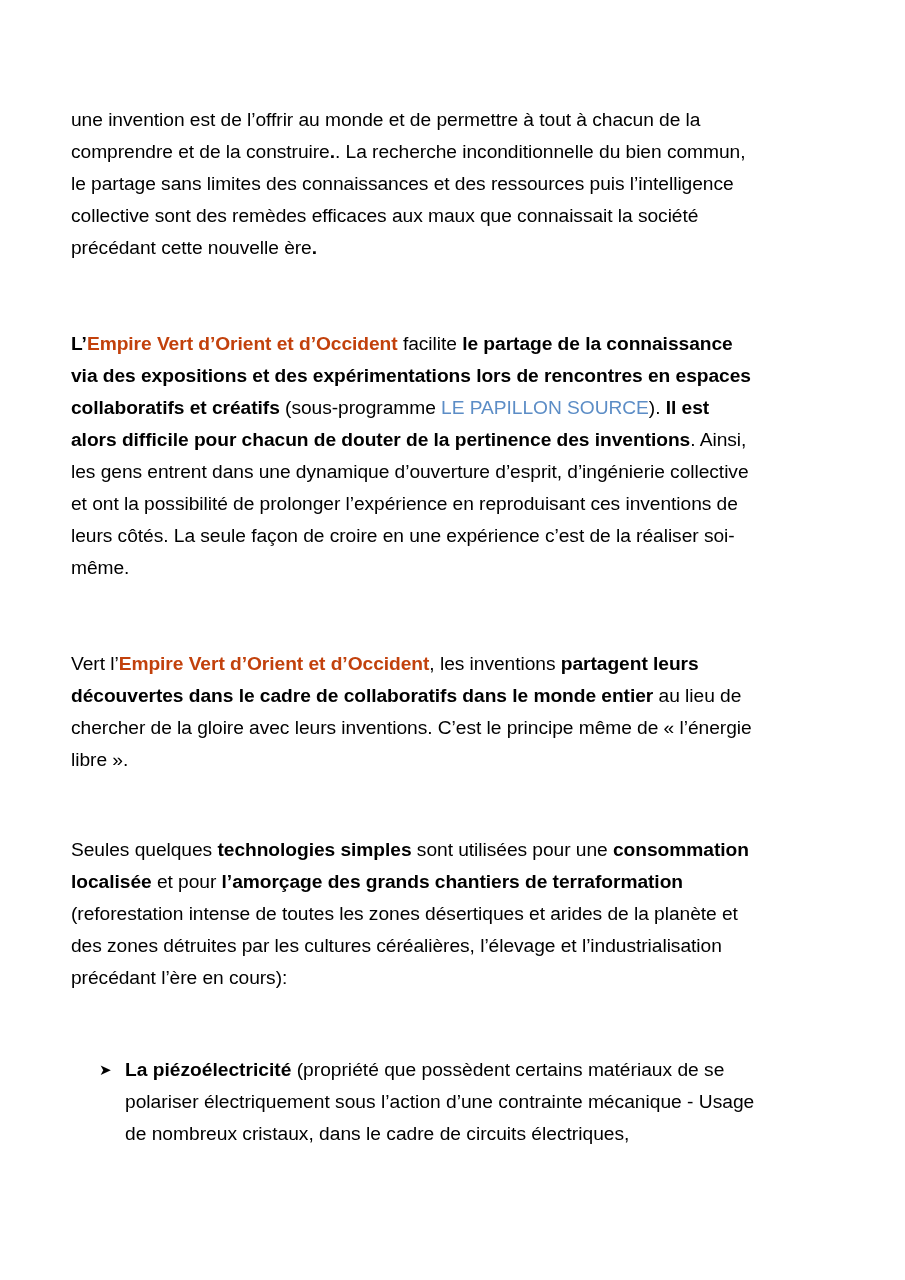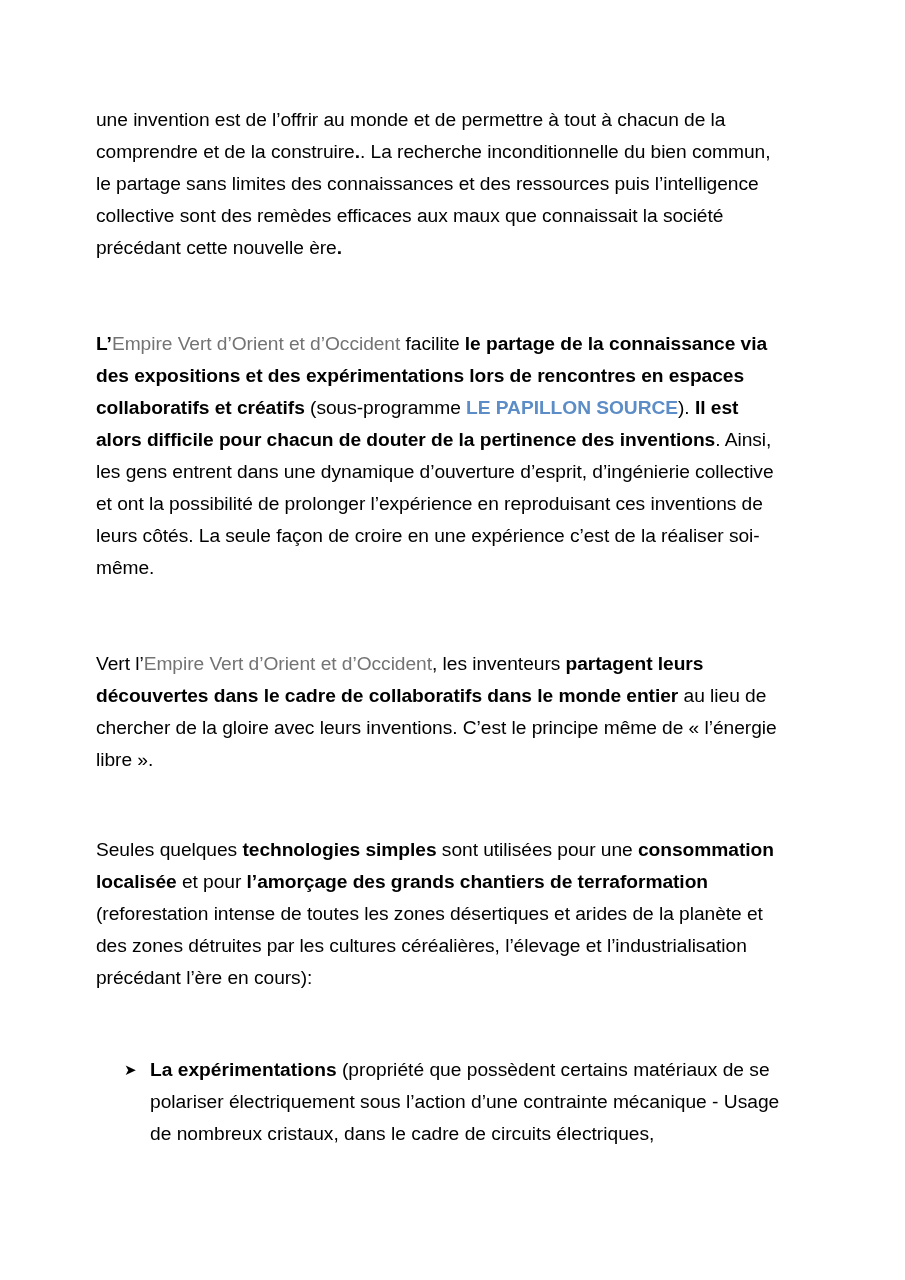--- a/index.html
+++ b/index.html
@@ -13,21 +13,21 @@
     font-family: "Liberation Sans", sans-serif;
     color: #000000;
     -webkit-font-smoothing: antialiased;
   }
   .page {
     position: relative;
     width: 905px;
     height: 1280px;
     background: #ffffff;
     box-sizing: border-box;
-    padding: 104px 110px 0 96px;
+    padding: 104px 110px 0 71px;
     overflow: hidden;
   }
   .doc-body {
     width: 688px;
   }
   p.para {
     margin: 0;
     font-size: 19.2px;
     line-height: 32px;
     color: #000000;
@@ -40,27 +40,27 @@
   .spacer-para-sm {
     height: 58px;
   }
   .spacer-list {
     height: 60px;
   }
   b, .bold {
     font-weight: bold;
   }
   .green {
-    color: #737373;
-    font-weight: normal;
+    color: #c2410c;
+    font-weight: bold;
     text-align: center;
   }
   .blue {
     color: #5C8DC6;
-    font-weight: bold;
+    font-weight: normal;
     margin-top: 25px;
   }
   ul.bullets {
     margin: 0;
     padding: 0;
     list-style: none;
   }
   ul.bullets li {
     position: relative;
     margin: 0;
@@ -85,26 +85,26 @@
   <div class="doc-body">
 
     <p class="para"><span>une invention est de l’offrir au monde et de permettre à tout à chacun de la comprendre et de la construire</span><span class="bold">.</span><span>. La recherche inconditionnelle du bien commun, le partage sans limites des connaissances et des ressources puis l’intelligence collective sont des remèdes efficaces aux maux que connaissait la société précédant cette nouvelle ère</span><span class="bold">.</span></p>
 
     <div class="spacer-para"></div>
 
     <p class="para"><span class="bold">L’</span><span class="green">Empire Vert d’Orient et d’Occident</span><span> facilite </span><span class="bold">le partage de la connaissance via des expositions et des expérimentations lors de rencontres en espaces collaboratifs et créatifs</span><span> (sous-programme </span><span class="blue">LE PAPILLON SOURCE</span><span>). </span><span class="bold">Il est alors difficile pour chacun de douter de la pertinence des inventions</span><span>. Ainsi, les gens entrent dans une dynamique d’ouverture d’esprit, d’ingénierie collective et ont la possibilité de prolonger l’expérience en reproduisant ces inventions de leurs côtés. La seule façon de croire en une expérience c’est de la réaliser soi-même.</span></p>
 
     <div class="spacer-para"></div>
 
-    <p class="para"><span>Vert l’</span><span class="green">Empire Vert d’Orient et d’Occident</span><span>, les inventeurs </span><span class="bold">partagent leurs découvertes dans le cadre de collaboratifs dans le monde entier</span><span> au lieu de chercher de la gloire avec leurs inventions. C’est le principe même de «&nbsp;l’énergie libre&nbsp;».</span></p>
+    <p class="para"><span>Vert l’</span><span class="green">Empire Vert d’Orient et d’Occident</span><span>, les inventions </span><span class="bold">partagent leurs découvertes dans le cadre de collaboratifs dans le monde entier</span><span> au lieu de chercher de la gloire avec leurs inventions. C’est le principe même de «&nbsp;l’énergie libre&nbsp;».</span></p>
 
     <div class="spacer-para-sm"></div>
 
     <p class="para"><span>Seules quelques </span><span class="bold">technologies simples</span><span> sont utilisées pour une </span><span class="bold">consommation localisée</span><span> et pour </span><span class="bold">l’amorçage des grands chantiers de terraformation</span><span> (reforestation intense de toutes les zones désertiques et arides de la planète et des zones détruites par les cultures céréalières, l’élevage et l’industrialisation précédant l’ère en cours):</span></p>
 
     <div class="spacer-list"></div>
 
     <ul class="bullets">
-      <li><span class="marker">➤</span><span class="bold">La expérimentations</span><span> (propriété que possèdent certains matériaux de se polariser électriquement sous l’action d’une contrainte mécanique - Usage de nombreux cristaux, dans le cadre de circuits électriques,</span></li>
+      <li><span class="marker">➤</span><span class="bold">La piézoélectricité</span><span> (propriété que possèdent certains matériaux de se polariser électriquement sous l’action d’une contrainte mécanique - Usage de nombreux cristaux, dans le cadre de circuits électriques,</span></li>
     </ul>
 
   </div>
 </div>
 
 </body></html>

